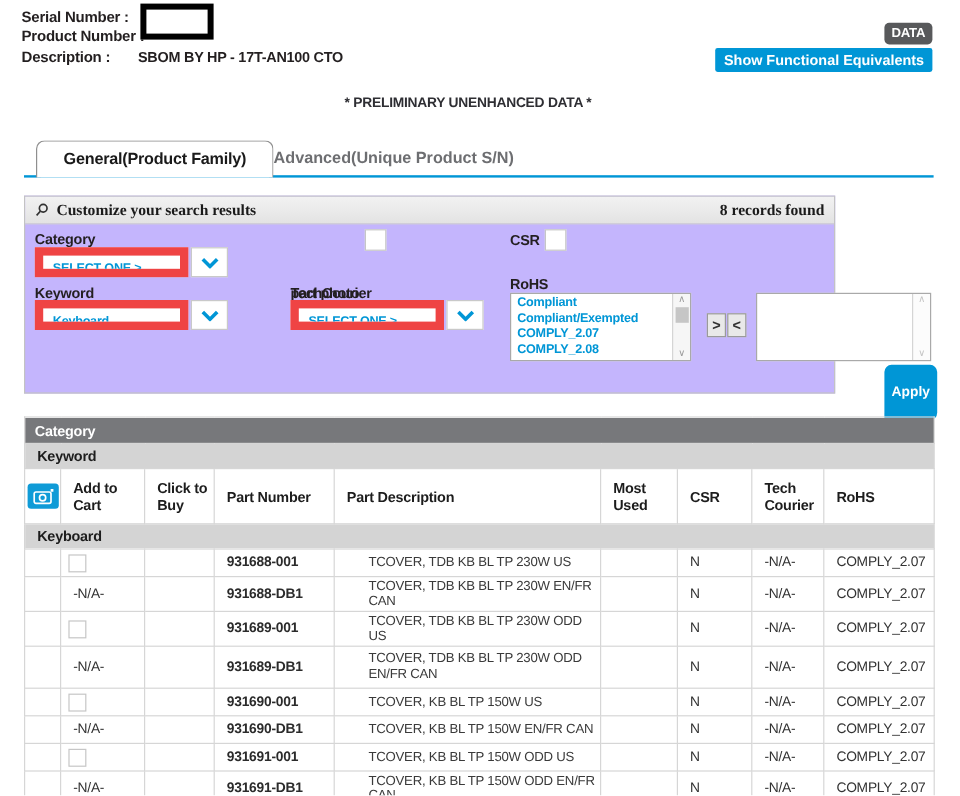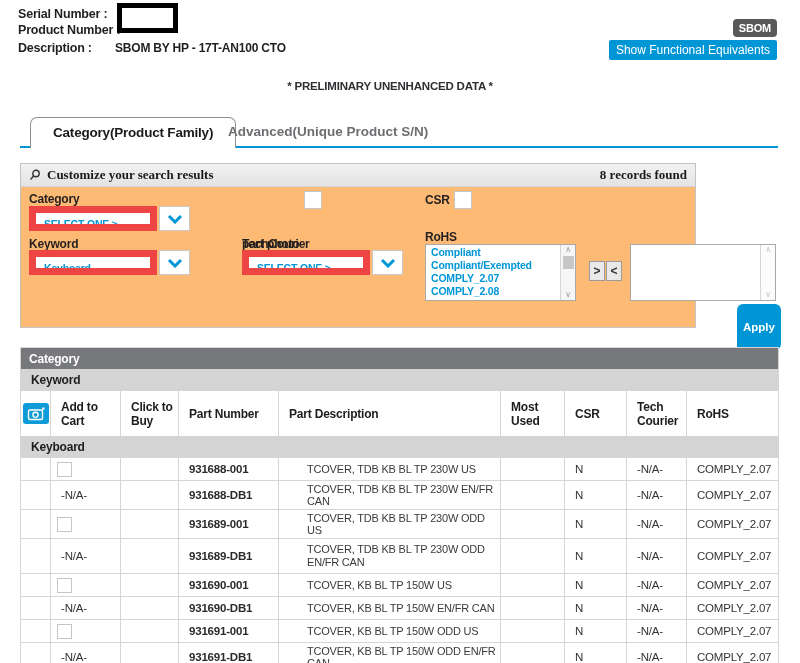--- a/index.html
+++ b/index.html
@@ -9,38 +9,38 @@
           font-family:"Liberation Sans", sans-serif; letter-spacing:-0.2px; }
 
   
   .info-label { position:absolute; font-size:12.5px; font-weight:bold; color:#231f20; }
   .redact-box { position:absolute; left:117px; top:3px; width:61px; height:30px;
                 border:5px solid #000; background:#fff; }
   .desc-value { position:absolute; left:115px; top:41px; font-size:12px; font-weight:600; }
   .sbom-badge { position:absolute; right:23px; top:19px; background:#58595b; color:#fff;
                 font-size:11px; font-weight:bold; padding:3px 6px; border-radius:4px; }
   .sfe-btn { position:absolute; right:23px; top:40px; background:#0096d6; color:#fff;
-             font-size:12px; font-weight:normal; padding:3px 7px; border:none;
+             font-size:12px; font-weight:bold; padding:3px 7px; border:none;
              border-radius:2px; cursor:pointer; }
   .preliminary { position:absolute; left:0; top:80px; width:780px; text-align:center;
                  font-size:11.5px; font-weight:bold; color:#2e2e33; }
 
   
   .tab-active { position:absolute; left:30px; top:117px; height:31px; z-index:2;
                 background:#fff; border:1px solid #8f8f8f; border-bottom:none;
                 border-radius:7px 7px 0 0; padding:7px 22px 0 22px;
                 font-size:13.5px; font-weight:bold; color:#1a1a1a; cursor:default; }
   .tab-inactive { position:absolute; left:228px; top:124px; z-index:2;
                   font-size:13.5px; font-weight:bold; color:#6d6e71; cursor:pointer; background:none; border:none; }
   .tab-underline { position:absolute; left:20px; top:146px; width:758px; height:2px;
                    background:#0096d6; z-index:1; }
 
   
   .panel { position:absolute; left:20px; top:163px; width:676px; height:165px;
-           border:1px solid #c3c3c3; background:#fdba74; }
+           border:1px solid #c3c3c3; background:#c4b5fd; }
   .panel-header { height:23px; background:linear-gradient(#f2f2f2,#e3e3e3);
                   border-bottom:1px solid #d2d2d2; display:flex; align-items:center;
                   padding:0 8px; font-family:"Liberation Serif", serif;
                   font-size:13px; font-weight:bold; color:#1a1a1a; letter-spacing:0; }
   .panel-header .records { margin-left:auto; }
   .magnifier { margin-right:6px; display:inline-flex; }
   .fld-label { position:absolute; font-size:12px; font-weight:bold; color:#231f20; }
   .select { position:absolute; display:flex; height:25px; cursor:pointer; }
   .select .txt { width:128px; border:7px solid #ef4444; background:#fff; color:#0096d6;
                  font-size:10.5px; font-weight:bold; line-height:23px; padding-left:8px;
@@ -89,26 +89,26 @@
 <body>
 
 <div id="page">
 
   <div class="info-label" style="left:18px; top:7px;">Serial Number :</div>
   <div class="info-label" style="left:18px; top:23px;">Product Number :</div>
   <div class="redact-box"></div>
   <div class="info-label" style="left:18px; top:41px;">Description :</div>
   <div class="desc-value">SBOM BY HP - 17T-AN100 CTO</div>
 
-  <div class="sbom-badge">SBOM</div>
+  <div class="sbom-badge">DATA</div>
   <button class="sfe-btn">Show Functional Equivalents</button>
 
   <div class="preliminary">* PRELIMINARY UNENHANCED DATA *</div>
 
-  <div class="tab-active">Category(Product Family)</div>
+  <div class="tab-active">General(Product Family)</div>
   <button class="tab-inactive">Advanced(Unique Product S/N)</button>
   <div class="tab-underline"></div>
 
   <div class="panel">
     <div class="panel-header">
       <span class="magnifier">
         <svg width="12" height="12" viewBox="0 0 12 12">
             <circle cx="7" cy="4.5" r="3.2" fill="none" stroke="#333" stroke-width="1.4"></circle>
             <line x1="4.6" y1="7" x2="1.5" y2="10.5" stroke="#333" stroke-width="1.4"></line>
           </svg>

